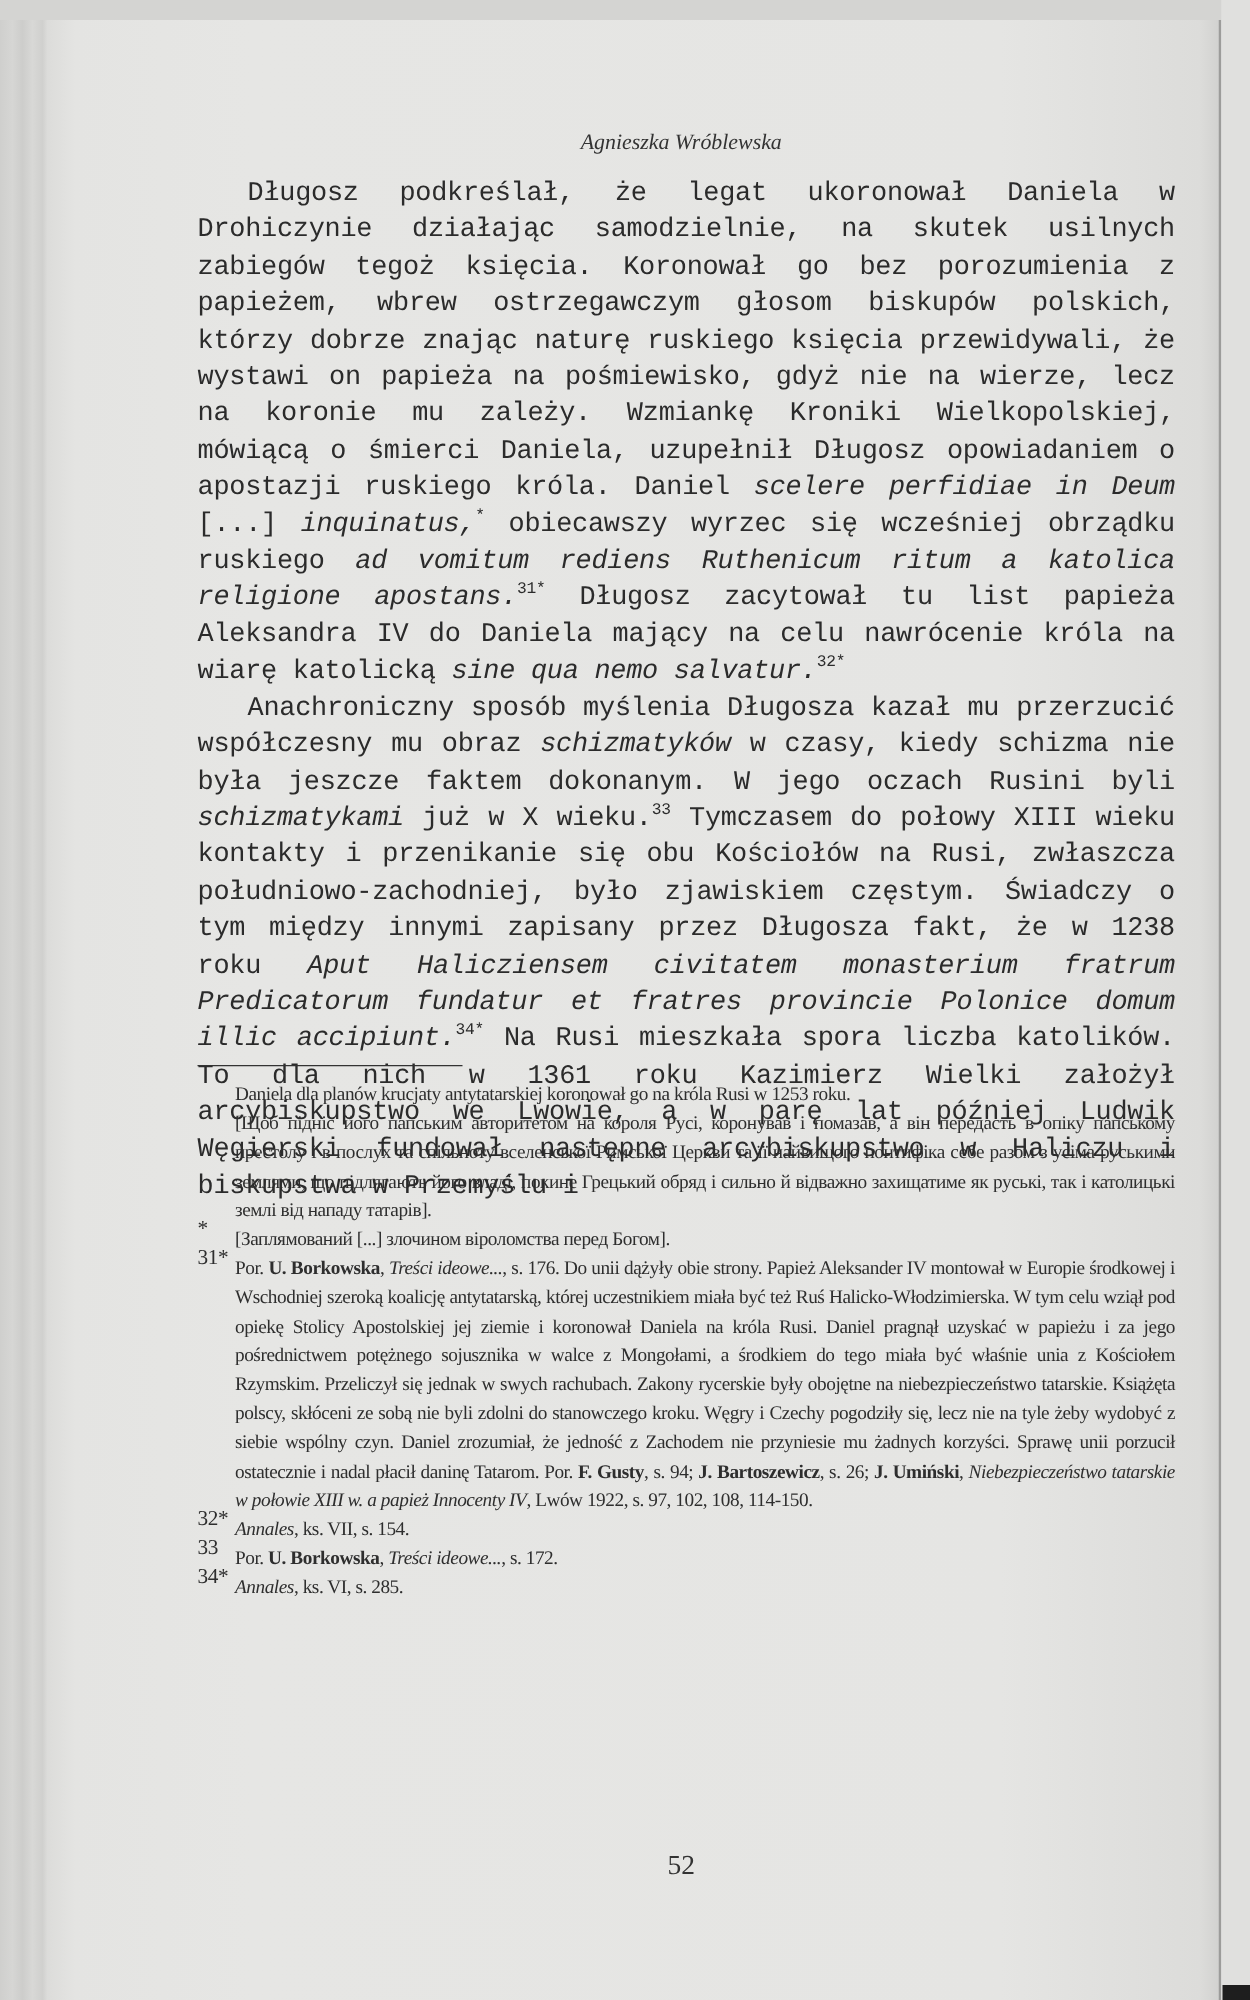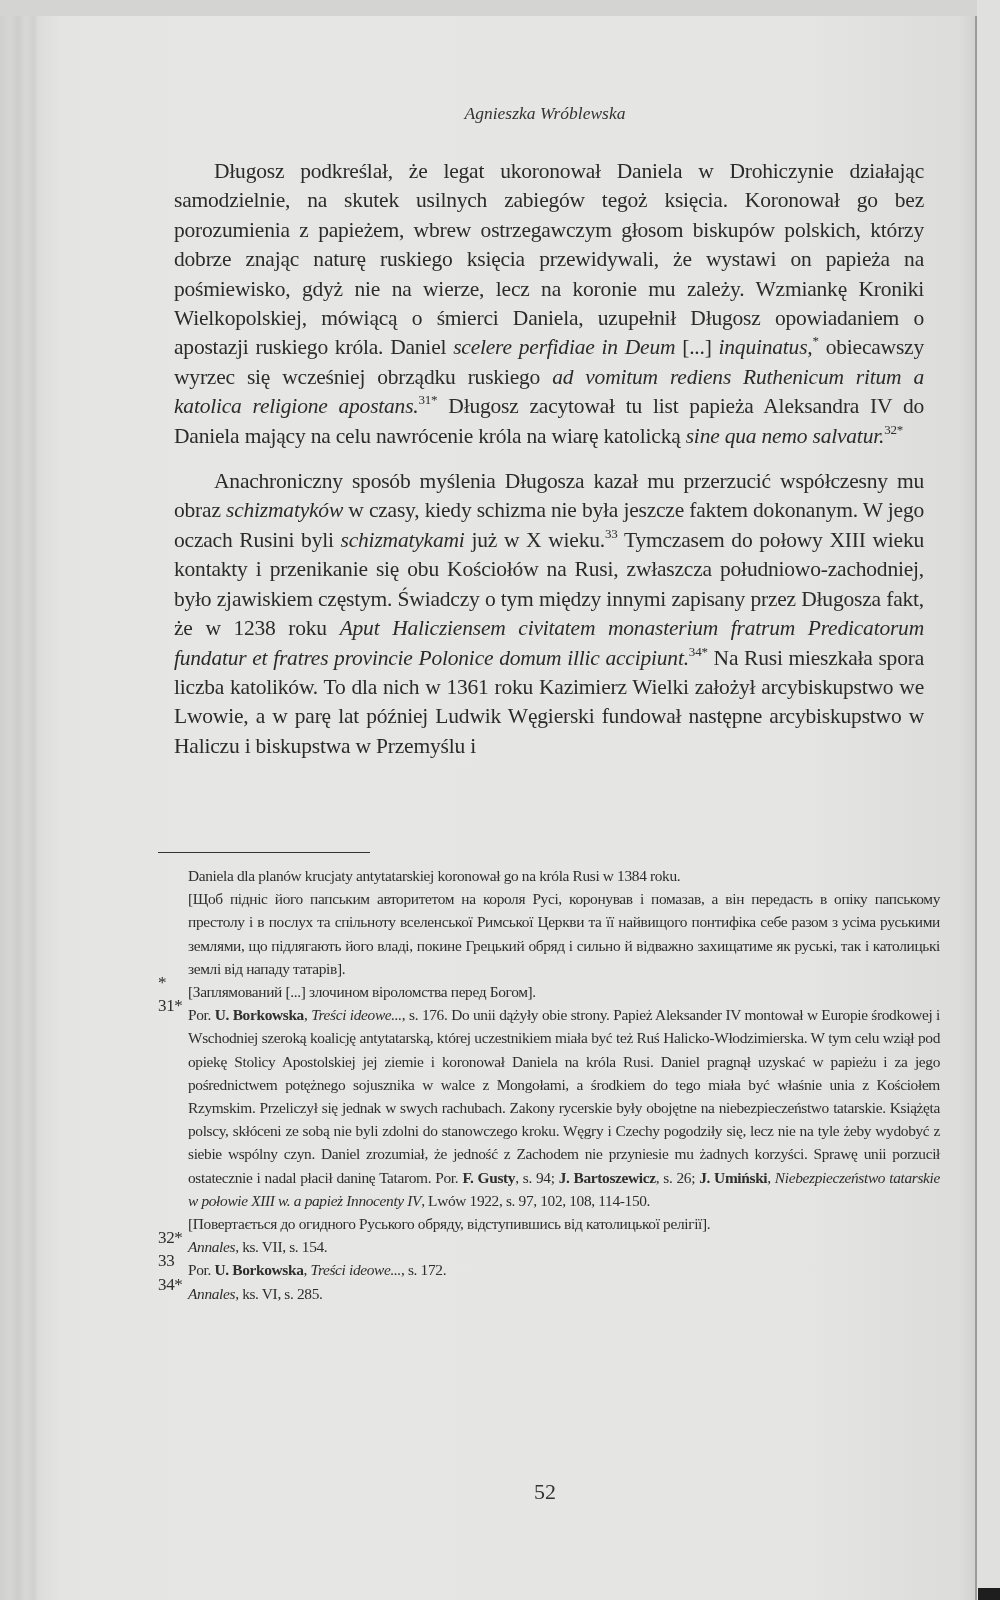--- a/index.html
+++ b/index.html
@@ -21,21 +21,21 @@
   .corner { position: absolute; right: 0; bottom: 0; width: 22px; height: 12px; background: #1e1e1e; }
   .running-head {
     position: absolute; left: 0; width: 1090px; top: 87px; text-align: center;
     font-style: italic; font-size: 17.5px; color: #333;
   }
   .body-text {
     position: absolute; left: 158px; top: 125px; width: 782px;
     font-size: 21.5px; line-height: 29.4px; text-align: justify; color: #2b2b2b;
     letter-spacing: -0.2px;
   }
-  .body-text p { margin: 16px; text-indent: 40px; }
+  .body-text p { margin: 0; text-indent: 40px; font-family: Liberation Mono, monospace; }
   .body-text i { font-style: italic; }
   .body-text sup { font-size: 13px; line-height: 0; vertical-align: 9px; }
   .rule {
     position: absolute; left: 158px; top: 836px; width: 212px; height: 0;
     border-top: 1.5px solid #333;
   }
   .notes {
     position: absolute; left: 158px; top: 848px; width: 782px;
     font-size: 15.4px; line-height: 23.2px; color: #2e2e2e; letter-spacing: -0.35px;
   }
@@ -58,26 +58,25 @@
   <div class="running-head">Agnieszka Wróblewska</div>
 
   <div class="body-text">
     <p>Długosz podkreślał, że legat ukoronował Daniela w Drohiczynie działając samodzielnie, na skutek usilnych zabiegów tegoż księcia. Koronował go bez porozumienia z papieżem, wbrew ostrzegawczym głosom biskupów polskich, którzy dobrze znając naturę ruskiego księcia przewidywali, że wystawi on papieża na pośmiewisko, gdyż nie na wierze, lecz na koronie mu zależy. Wzmiankę Kroniki Wielkopolskiej, mówiącą o śmierci Daniela, uzupełnił Długosz opowiadaniem o apostazji ruskiego króla. Daniel <i>scelere perfidiae in Deum</i> [...] <i>inquinatus,</i><sup>*</sup> obiecawszy wyrzec się wcześniej obrządku ruskiego <i>ad vomitum rediens Ruthenicum ritum a katolica religione apostans.</i><sup>31*</sup> Długosz zacytował tu list papieża Aleksandra IV do Daniela mający na celu nawrócenie króla na wiarę katolicką <i>sine qua nemo salvatur.</i><sup>32*</sup></p>
     <p>Anachroniczny sposób myślenia Długosza kazał mu przerzucić współczesny mu obraz <i>schizmatyków</i> w czasy, kiedy schizma nie była jeszcze faktem dokonanym. W jego oczach Rusini byli <i>schizmatykami</i> już w X wieku.<sup>33</sup> Tymczasem do połowy XIII wieku kontakty i przenikanie się obu Kościołów na Rusi, zwłaszcza południowo-zachodniej, było zjawiskiem częstym. Świadczy o tym między innymi zapisany przez Długosza fakt, że w 1238 roku <i>Aput Halicziensem civitatem monasterium fratrum Predicatorum fundatur et fratres provincie Polonice domum illic accipiunt.</i><sup>34*</sup> Na Rusi mieszkała spora liczba katolików. To dla nich w 1361 roku Kazimierz Wielki założył arcybiskupstwo we Lwowie, a w parę lat później Ludwik Węgierski fundował następne arcybiskupstwo w Haliczu i biskupstwa w Przemyślu i</p>
   </div>
 
   <div class="rule"></div>
 
   <div class="notes">
-    <div class="hang">Daniela dla planów krucjaty antytatarskiej koronował go na króla Rusi w 1384 roku.</div>
+    <div class="hang">Daniela dla planów krucjaty antytatarskiej koronował go na króla Rusi w 1253 roku.</div>
     <div class="hang">[Щоб підніс його папським авторитетом на короля Русі, коронував і помазав, а він передасть в опіку папському престолу і в послух та спільноту вселенської Римської Церкви та її найвищого понтифіка себе разом з усіма руськими землями, що підлягають його владі, покине Грецький обряд і сильно й відважно захищатиме як руські, так і католицькі землі від нападу татарів].</div>
     <div id="note-list">
         <div class="note-row"><span class="mark">*</span>[Заплямований [...] злочином віроломства перед Богом].</div>
         <div class="note-row"><span class="mark">31*</span>Por. <b>U. Borkowska</b>, <i>Treści ideowe...</i>, s. 176. Do unii dążyły obie strony. Papież Aleksander IV montował w Europie środkowej i Wschodniej szeroką koalicję antytatarską, której uczestnikiem miała być też Ruś Halicko-Włodzimierska. W tym celu wziął pod opiekę Stolicy Apostolskiej jej ziemie i koronował Daniela na króla Rusi. Daniel pragnął uzyskać w papieżu i za jego pośrednictwem potężnego sojusznika w walce z Mongołami, a środkiem do tego miała być właśnie unia z Kościołem Rzymskim. Przeliczył się jednak w swych rachubach. Zakony rycerskie były obojętne na niebezpieczeństwo tatarskie. Książęta polscy, skłóceni ze sobą nie byli zdolni do stanowczego kroku. Węgry i Czechy pogodziły się, lecz nie na tyle żeby wydobyć z siebie wspólny czyn. Daniel zrozumiał, że jedność z Zachodem nie przyniesie mu żadnych korzyści. Sprawę unii porzucił ostatecznie i nadal płacił daninę Tatarom. Por. <b>F. Gusty</b>, s. 94; <b>J. Bartoszewicz</b>, s. 26; <b>J. Umiński</b>, <i>Niebezpieczeństwo tatarskie w połowie XIII w. a papież Innocenty IV</i>, Lwów 1922, s. 97, 102, 108, 114-150.</div>
-        <div class="hang">[Повертається до огидного Руського обряду, відступившись від католицької релігії].</div>
         <div class="note-row"><span class="mark">32*</span><i>Annales</i>, ks. VII, s. 154.</div>
         <div class="note-row"><span class="mark">33</span>Por. <b>U. Borkowska</b>, <i>Treści ideowe...</i>, s. 172.</div>
         <div class="note-row"><span class="mark">34*</span><i>Annales</i>, ks. VI, s. 285.</div>
       </div>
   </div>
 
   <div class="page-number">52</div>
 </div>
 <div class="right-strip"></div>
 <div class="corner"></div>

